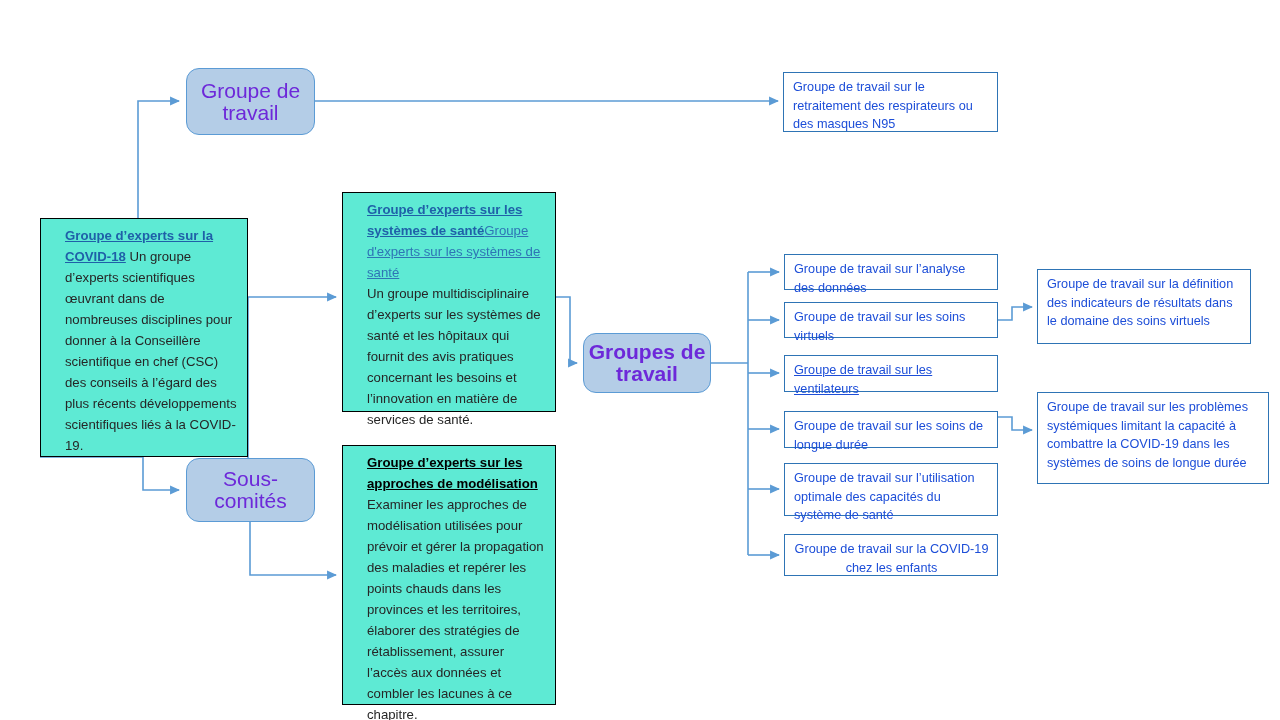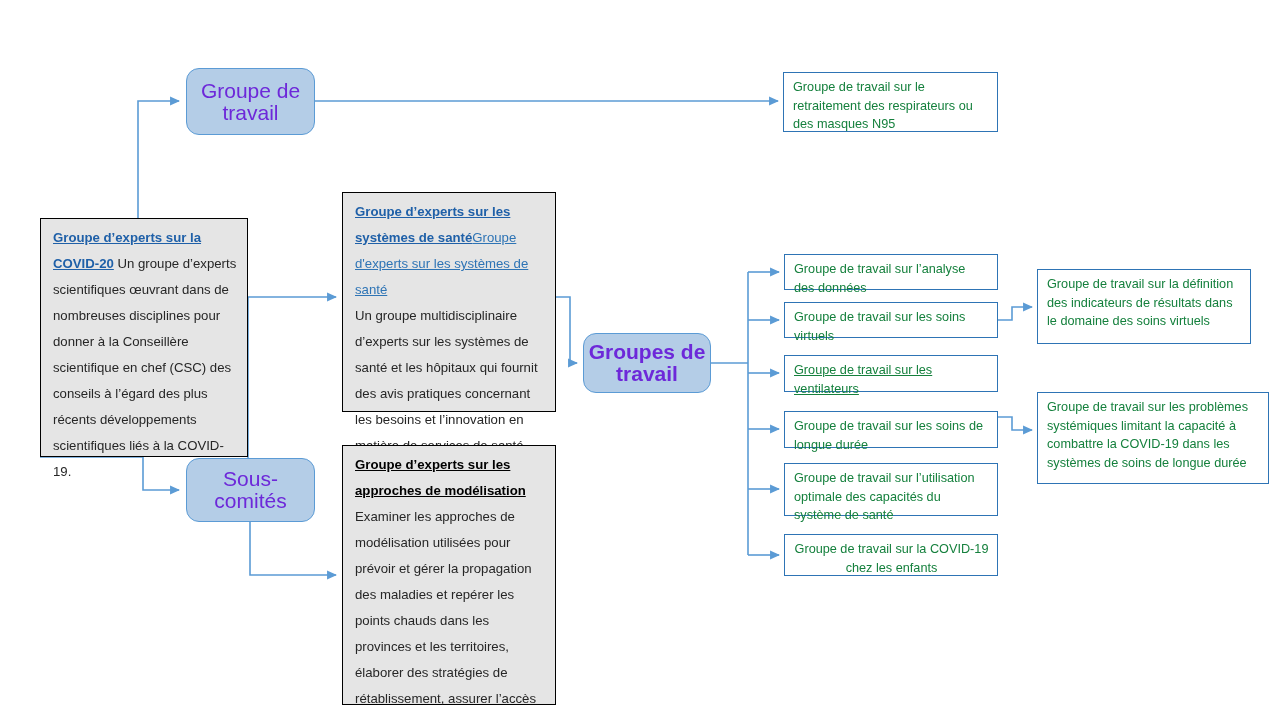--- a/index.html
+++ b/index.html
@@ -12,24 +12,24 @@
     position:relative;
   }
   #canvas{position:absolute;left:0;top:0;width:1280px;height:720px;}
   svg.conn{position:absolute;left:0;top:0;width:1280px;height:720px;pointer-events:none;}
 
   .node{position:absolute;box-sizing:border-box;}
 
   
   .box-black{
     border:1.3px solid #000000;
-    background:#e5e5e5;
-    padding:6px 9px 6px 12px;
+    background:#5eead4;
+    padding:6px 9px 6px 24px;
     font-size:13.2px;
-    line-height:26px;
+    line-height:21px;
     color:#262626;
   }
   .box-black .hdr{
     color:#1F60A8;
     font-weight:bold;
     text-decoration:underline;
   }
   .box-black .hdr-plain{
     color:#2E74B5;
     font-weight:normal;
@@ -50,21 +50,21 @@
     text-align:center;
   }
 
   
   .box-blue{
     border:1.2px solid #2E74B5;
     background:#ffffff;
     padding:5px 8px 5px 9px;
     font-size:12.7px;
     line-height:18.5px;
-    color:#15803d;
+    color:#1d4ed8;
     box-sizing:border-box;
   }
 </style>
 </head>
 <body>
 
 <div id="canvas">
 
   <svg class="conn" viewBox="0 0 1280 720">
     <defs>
@@ -104,21 +104,21 @@
 
   <div class="node box-round" style="left:186px;top:68px;width:129px;height:67px;">
     <span>Groupe de travail</span>
   </div>
 
   <div class="node box-blue" style="left:783px;top:72px;width:215px;height:60px;">
     <span>Groupe de travail sur le retraitement des respirateurs ou des masques N95</span>
   </div>
 
   <div class="node box-black" style="left:40px;top:218px;width:208px;height:239px;">
-    <span class="hdr">Groupe d’experts sur la COVID-20</span><span> Un groupe d’experts scientifiques œuvrant dans de nombreuses disciplines pour donner à la Conseillère scientifique en chef (CSC) des conseils à l’égard des plus récents développements scientifiques liés à la COVID-19.</span>
+    <span class="hdr">Groupe d’experts sur la COVID-18</span><span> Un groupe d’experts scientifiques œuvrant dans de nombreuses disciplines pour donner à la Conseillère scientifique en chef (CSC) des conseils à l’égard des plus récents développements scientifiques liés à la COVID-19.</span>
   </div>
 
   <div class="node box-black" style="left:342px;top:192px;width:214px;height:220px;">
     <span class="hdr">Groupe d’experts sur les systèmes de santé</span><span class="hdr-plain">Groupe d'experts sur les systèmes de santé</span><br>
     <span>Un groupe multidisciplinaire d’experts sur les systèmes de santé et les hôpitaux qui fournit des avis pratiques concernant les besoins et l’innovation en matière de services de santé.</span>
   </div>
 
   <div class="node box-round" style="left:186px;top:458px;width:129px;height:64px;">
     <span>Sous-comités</span>
   </div>

